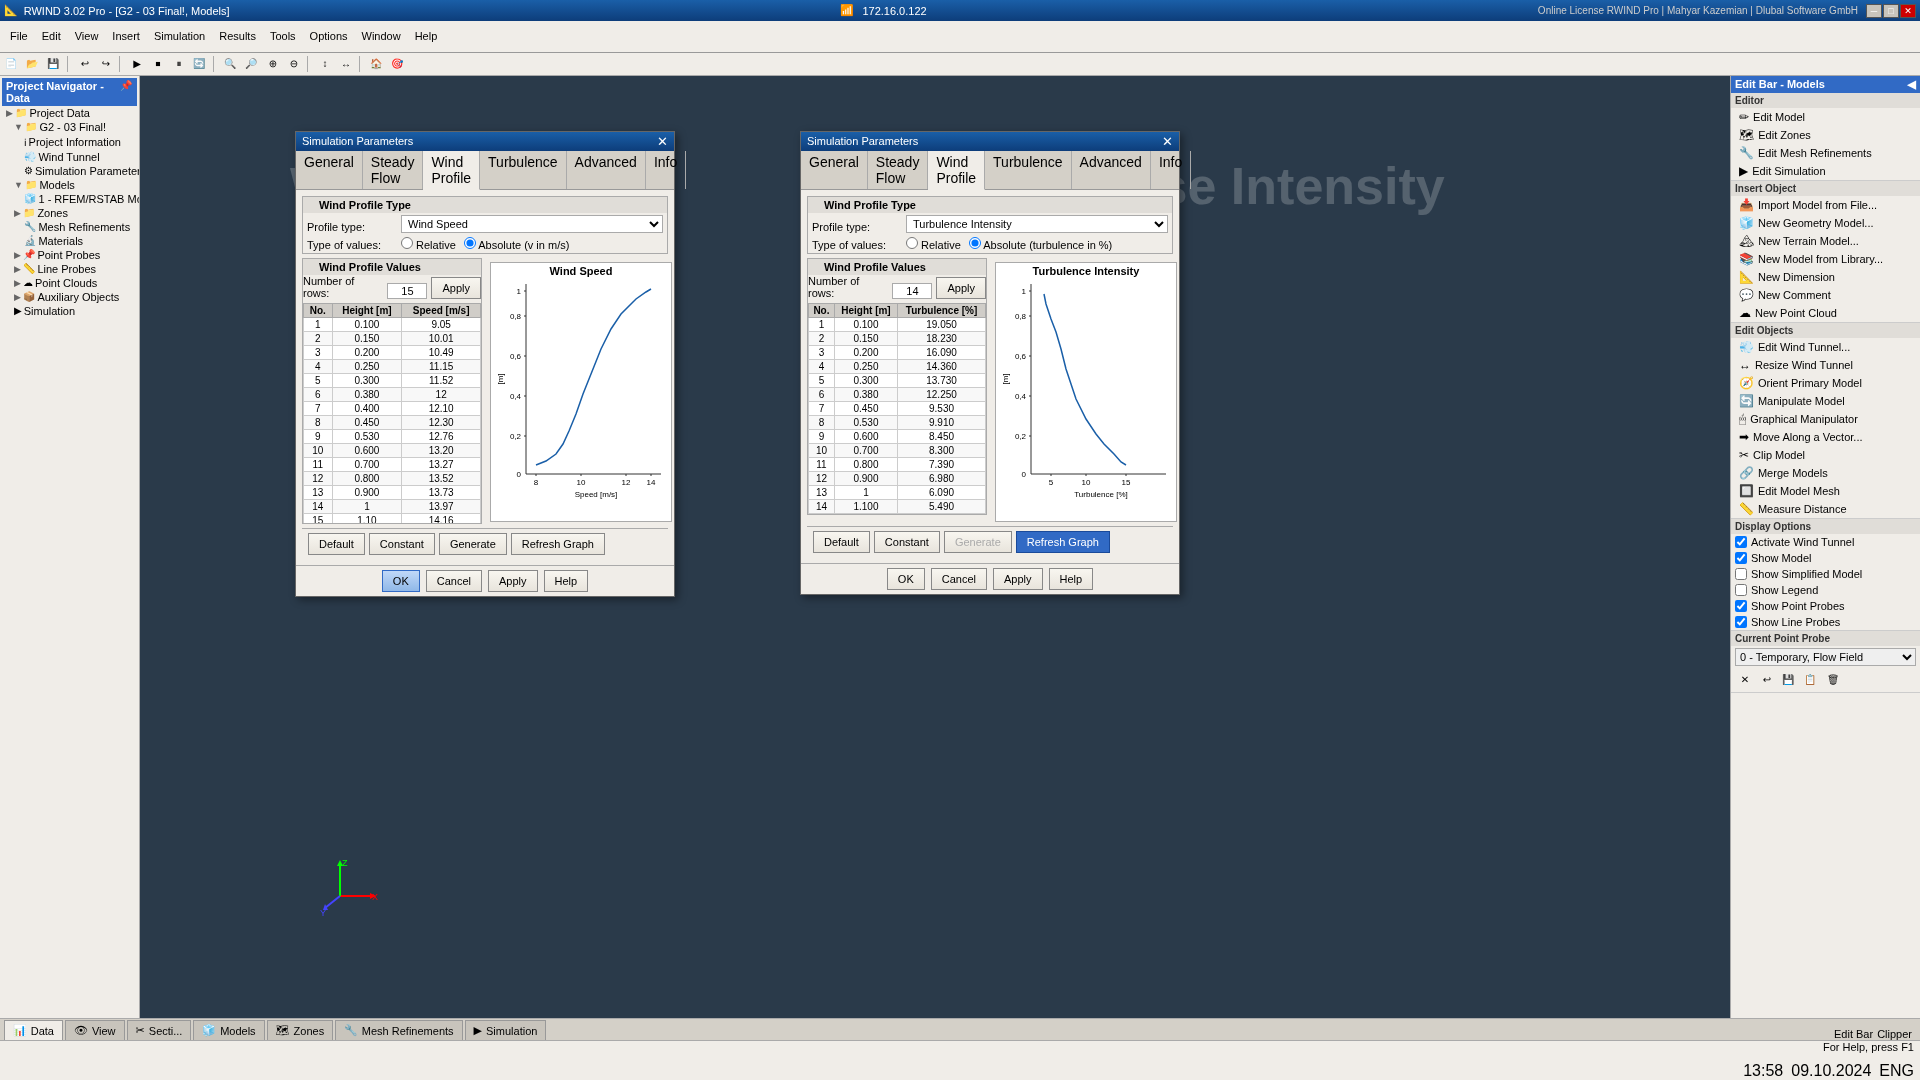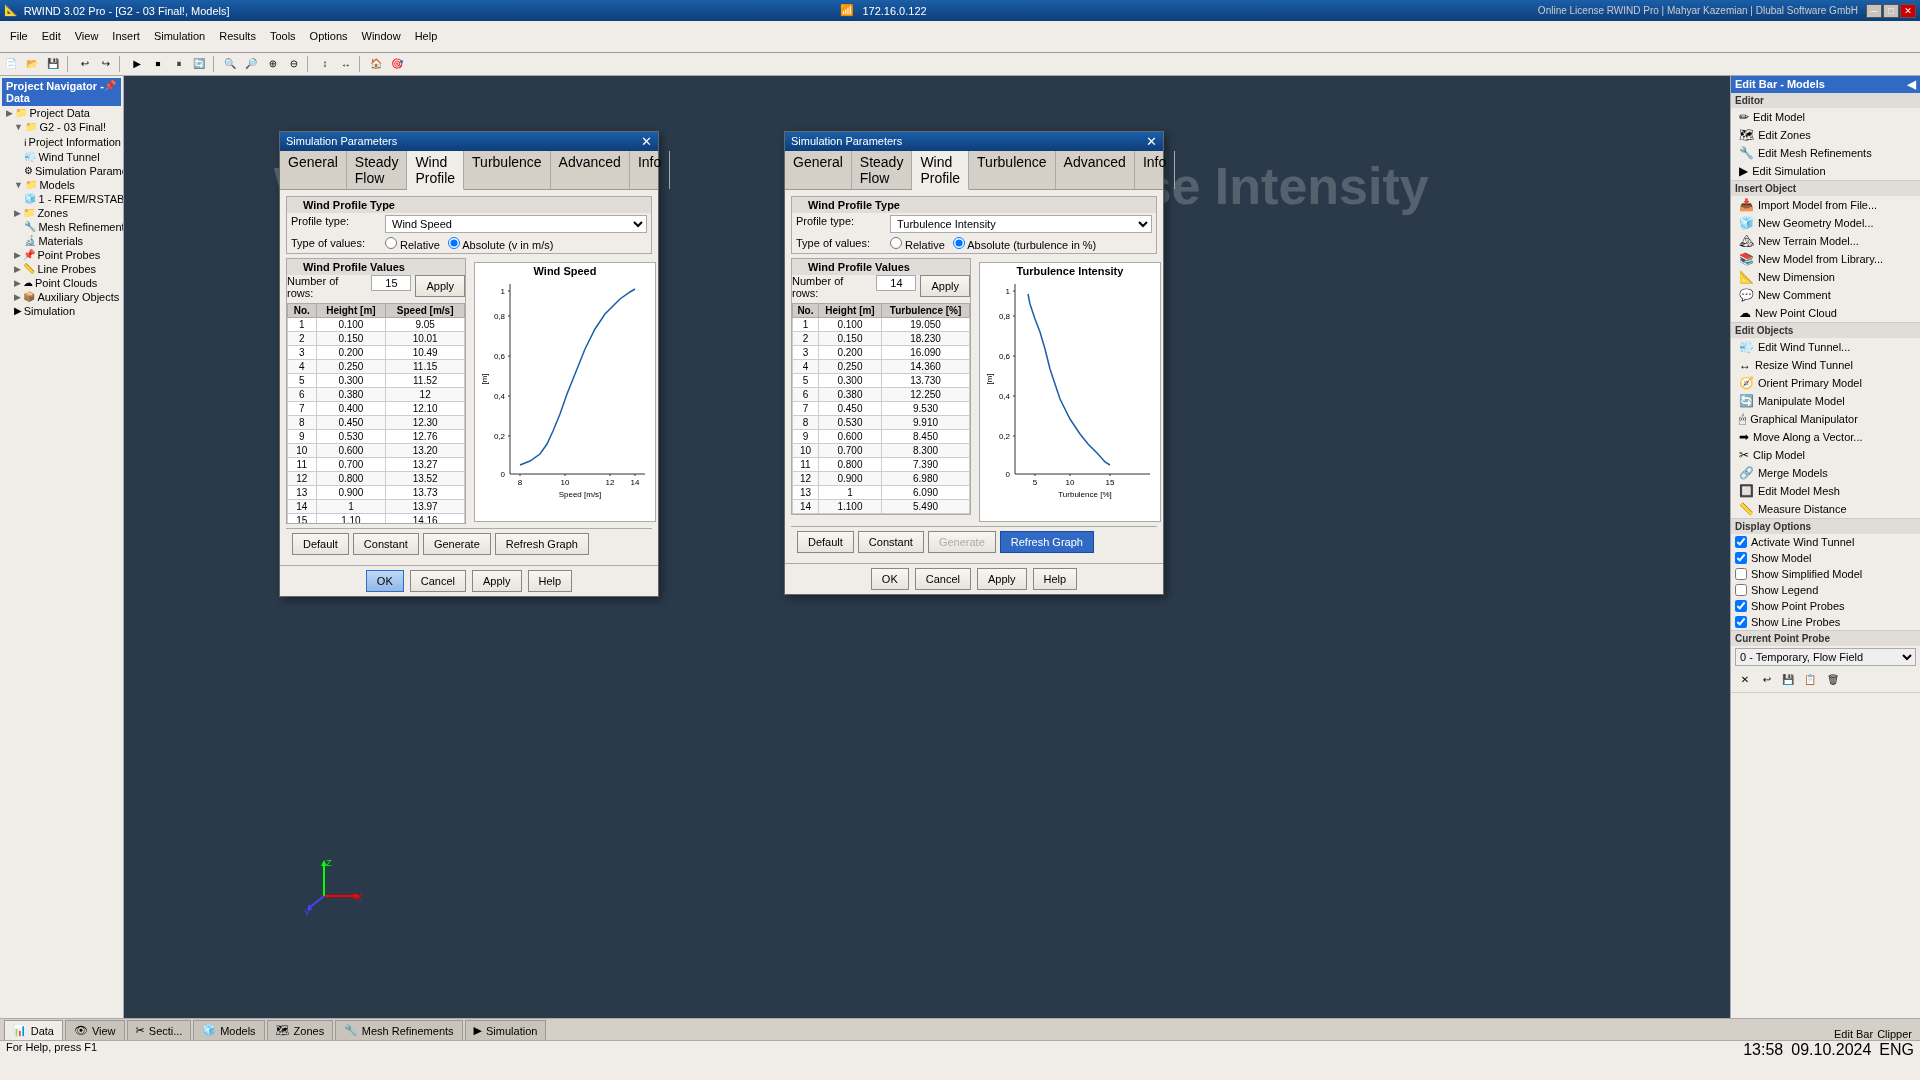--- a/index.html
+++ b/index.html
@@ -15,62 +15,62 @@
 
     
     .toolbar { background: #f0ede8; border-bottom: 1px solid #aaa; height: 24px; display: flex; align-items: center; padding: 0 2px; gap: 1px; }
     .tb-btn { width: 20px; height: 20px; background: transparent; border: 1px solid transparent; cursor: pointer; font-size: 10px; display: flex; align-items: center; justify-content: center; }
     .tb-sep { width: 5px; border-left: 1px solid #aaa; height: 16px; margin: 0 2px; }
 
     
     .main-layout { display: flex; height: calc(1080px - 22px - 20px - 24px - 23px - 23px); }
 
     
-    .sidebar { width: 124px; background: #f0ede8; border-right: 1px solid #aaa; overflow-y: auto; padding: 2px; }
+    .sidebar { width: 140px; background: #f0ede8; border-right: 1px solid #aaa; overflow-y: auto; padding: 2px; }
     .sidebar-title { background: #316ac5; color: white; padding: 2px 4px; font-size: 11px; font-weight: bold; display: flex; justify-content: space-between; }
     .tree-item { padding: 1px 4px; cursor: pointer; white-space: nowrap; display: flex; align-items: center; gap: 2px; }
     .tree-arrow { font-size: 9px; color: #666; }
     .tree-icon { font-size: 10px; }
     .indent1 { padding-left: 12px; }
     .indent2 { padding-left: 22px; }
 
     
     .canvas-area { flex: 1; background: #2a3a4a; position: relative; overflow: hidden; }
 
     
     .right-sidebar { width: 190px; background: #f0ede8; border-left: 1px solid #aaa; overflow-y: auto; }
     .rs-title { background: #316ac5; color: white; padding: 2px 4px; font-size: 11px; font-weight: bold; display: flex; justify-content: space-between; align-items: center; gap: 42px; }
     .rs-section { border-bottom: 1px solid #ccc; }
     .rs-section-title { background: #e0ddd8; padding: 2px 4px; font-size: 10px; font-weight: bold; color: #333; }
     .rs-item { padding: 2px 8px; cursor: pointer; display: flex; align-items: center; gap: 4px; font-size: 11px; }
     .rs-item-icon { font-size: 12px; }
     .rs-checkbox-item { padding: 2px 4px; display: flex; align-items: center; gap: 4px; font-size: 11px; }
 
     
-    .status-bar { height: 41px; background: #f0ede8; border-top: 1px solid #aaa; display: flex; align-items: flex-start; padding: 0 6px; font-size: 11px; }
+    .status-bar { height: 41px; background: #f0ede8; border-top: 1px solid #aaa; display: flex; align-items: flex-end; padding: 0 6px; font-size: 11px; flex-direction: column; }
     
     
     .tab-bar { height: 23px; background: #d4d0c8; border-top: 1px solid #aaa; display: flex; align-items: flex-end; padding: 0 4px; gap: 2px; }
     .tab { background: #c8c4bc; border: 1px solid #999; border-bottom: none; padding: 2px 8px; cursor: pointer; font-size: 11px; height: 20px; display: flex; align-items: center; gap: 4px; }
     .tab.active { background: #f0ede8; }
 
     
     .dialogs-container { position: absolute; top: 0; left: 0; width: 100%; height: 100%; pointer-events: none; }
 
     
     .dialog { background: #f0ede8; border: 1px solid #666; box-shadow: 3px 3px 8px rgba(0,0,0,0.4); position: absolute; pointer-events: all; width: 380px; }
     .dialog-title { background: linear-gradient(to bottom, #1a5fa8, #0d3d7a); color: white; padding: 3px 6px; font-size: 11px; display: flex; justify-content: space-between; align-items: center; cursor: move; }
     .dialog-close { background: transparent; border: none; color: white; cursor: pointer; font-size: 13px; line-height: 1; }
     .dialog-tabs { display: flex; background: #d4d0c8; border-bottom: 1px solid #999; }
     .dialog-tab { padding: 3px 8px; font-size: 14px; cursor: pointer; border-right: 1px solid #aaa; }
     .dialog-tab.active { background: #f0ede8; border-bottom: 1px solid #f0ede8; margin-bottom: -1px; }
     .dialog-content { padding: 6px; }
     .section-box { border: 1px solid #aaa; margin-bottom: 4px; }
     .section-header { background: #e0ddd8; padding: 2px 16px; font-size: 11px; font-weight: bold; }
-    .form-row { display: flex; align-items: flex-start; padding: 2px 4px; gap: 4px; font-size: 11px; }
+    .form-row { display: flex; align-items: flex-end; padding: 2px 4px; gap: 4px; font-size: 11px; }
     .form-label { min-width: 90px; font-size: 11px; }
     .form-select { font-size: 11px; border: 1px solid #aaa; background: white; padding: 1px 2px; flex: 1; height: 18px; }
     .radio-group { display: flex; gap: 8px; align-items: center; font-size: 11px; }
 
     
     .data-table { width: 100%; border-collapse: collapse; font-size: 11px; }
     .data-table th { background: #d0cdc8; border: 1px solid #aaa; padding: 1px 3px; text-align: center; font-size: 10px; }
     .data-table td { border: 1px solid #ccc; padding: 1px 3px; text-align: center; font-size: 10px; }
     .data-table tr:nth-child(even) td { background: #f8f8f8; }
     .data-table tr:nth-child(odd) td { background: white; }
@@ -82,21 +82,21 @@
 
     
     .graph-container { border: 1px solid #aaa; background: white; margin: 4px; position: relative; }
     .graph-title { text-align: center; font-size: 11px; font-weight: bold; padding: 2px; }
 
     
     .dialog-two-col { display: flex; gap: 4px; }
     .col-left { width: 180px; flex-shrink: 0; }
     .col-right { flex: 1; }
 
-    .rows-row { display: flex; align-items: flex-start; gap: 4px; font-size: 11px; margin-bottom: 4px; }
+    .rows-row { display: flex; align-items: flex-end; gap: 4px; font-size: 11px; margin-bottom: 4px; }
     .rows-input { width: 40px; border: 1px solid #aaa; padding: 1px 2px; font-size: 11px; text-align: center; }
 
     .dialog-footer { padding: 4px 6px; border-top: 1px solid #aaa; display: flex; justify-content: space-between; align-items: center; }
     .dialog-footer-btns { display: flex; gap: 4px; }
 
     
     .coord-axis { position: absolute; bottom: 80px; left: 200px; }
 
     
     .win-ctrl { display: flex; gap: 1px; }

